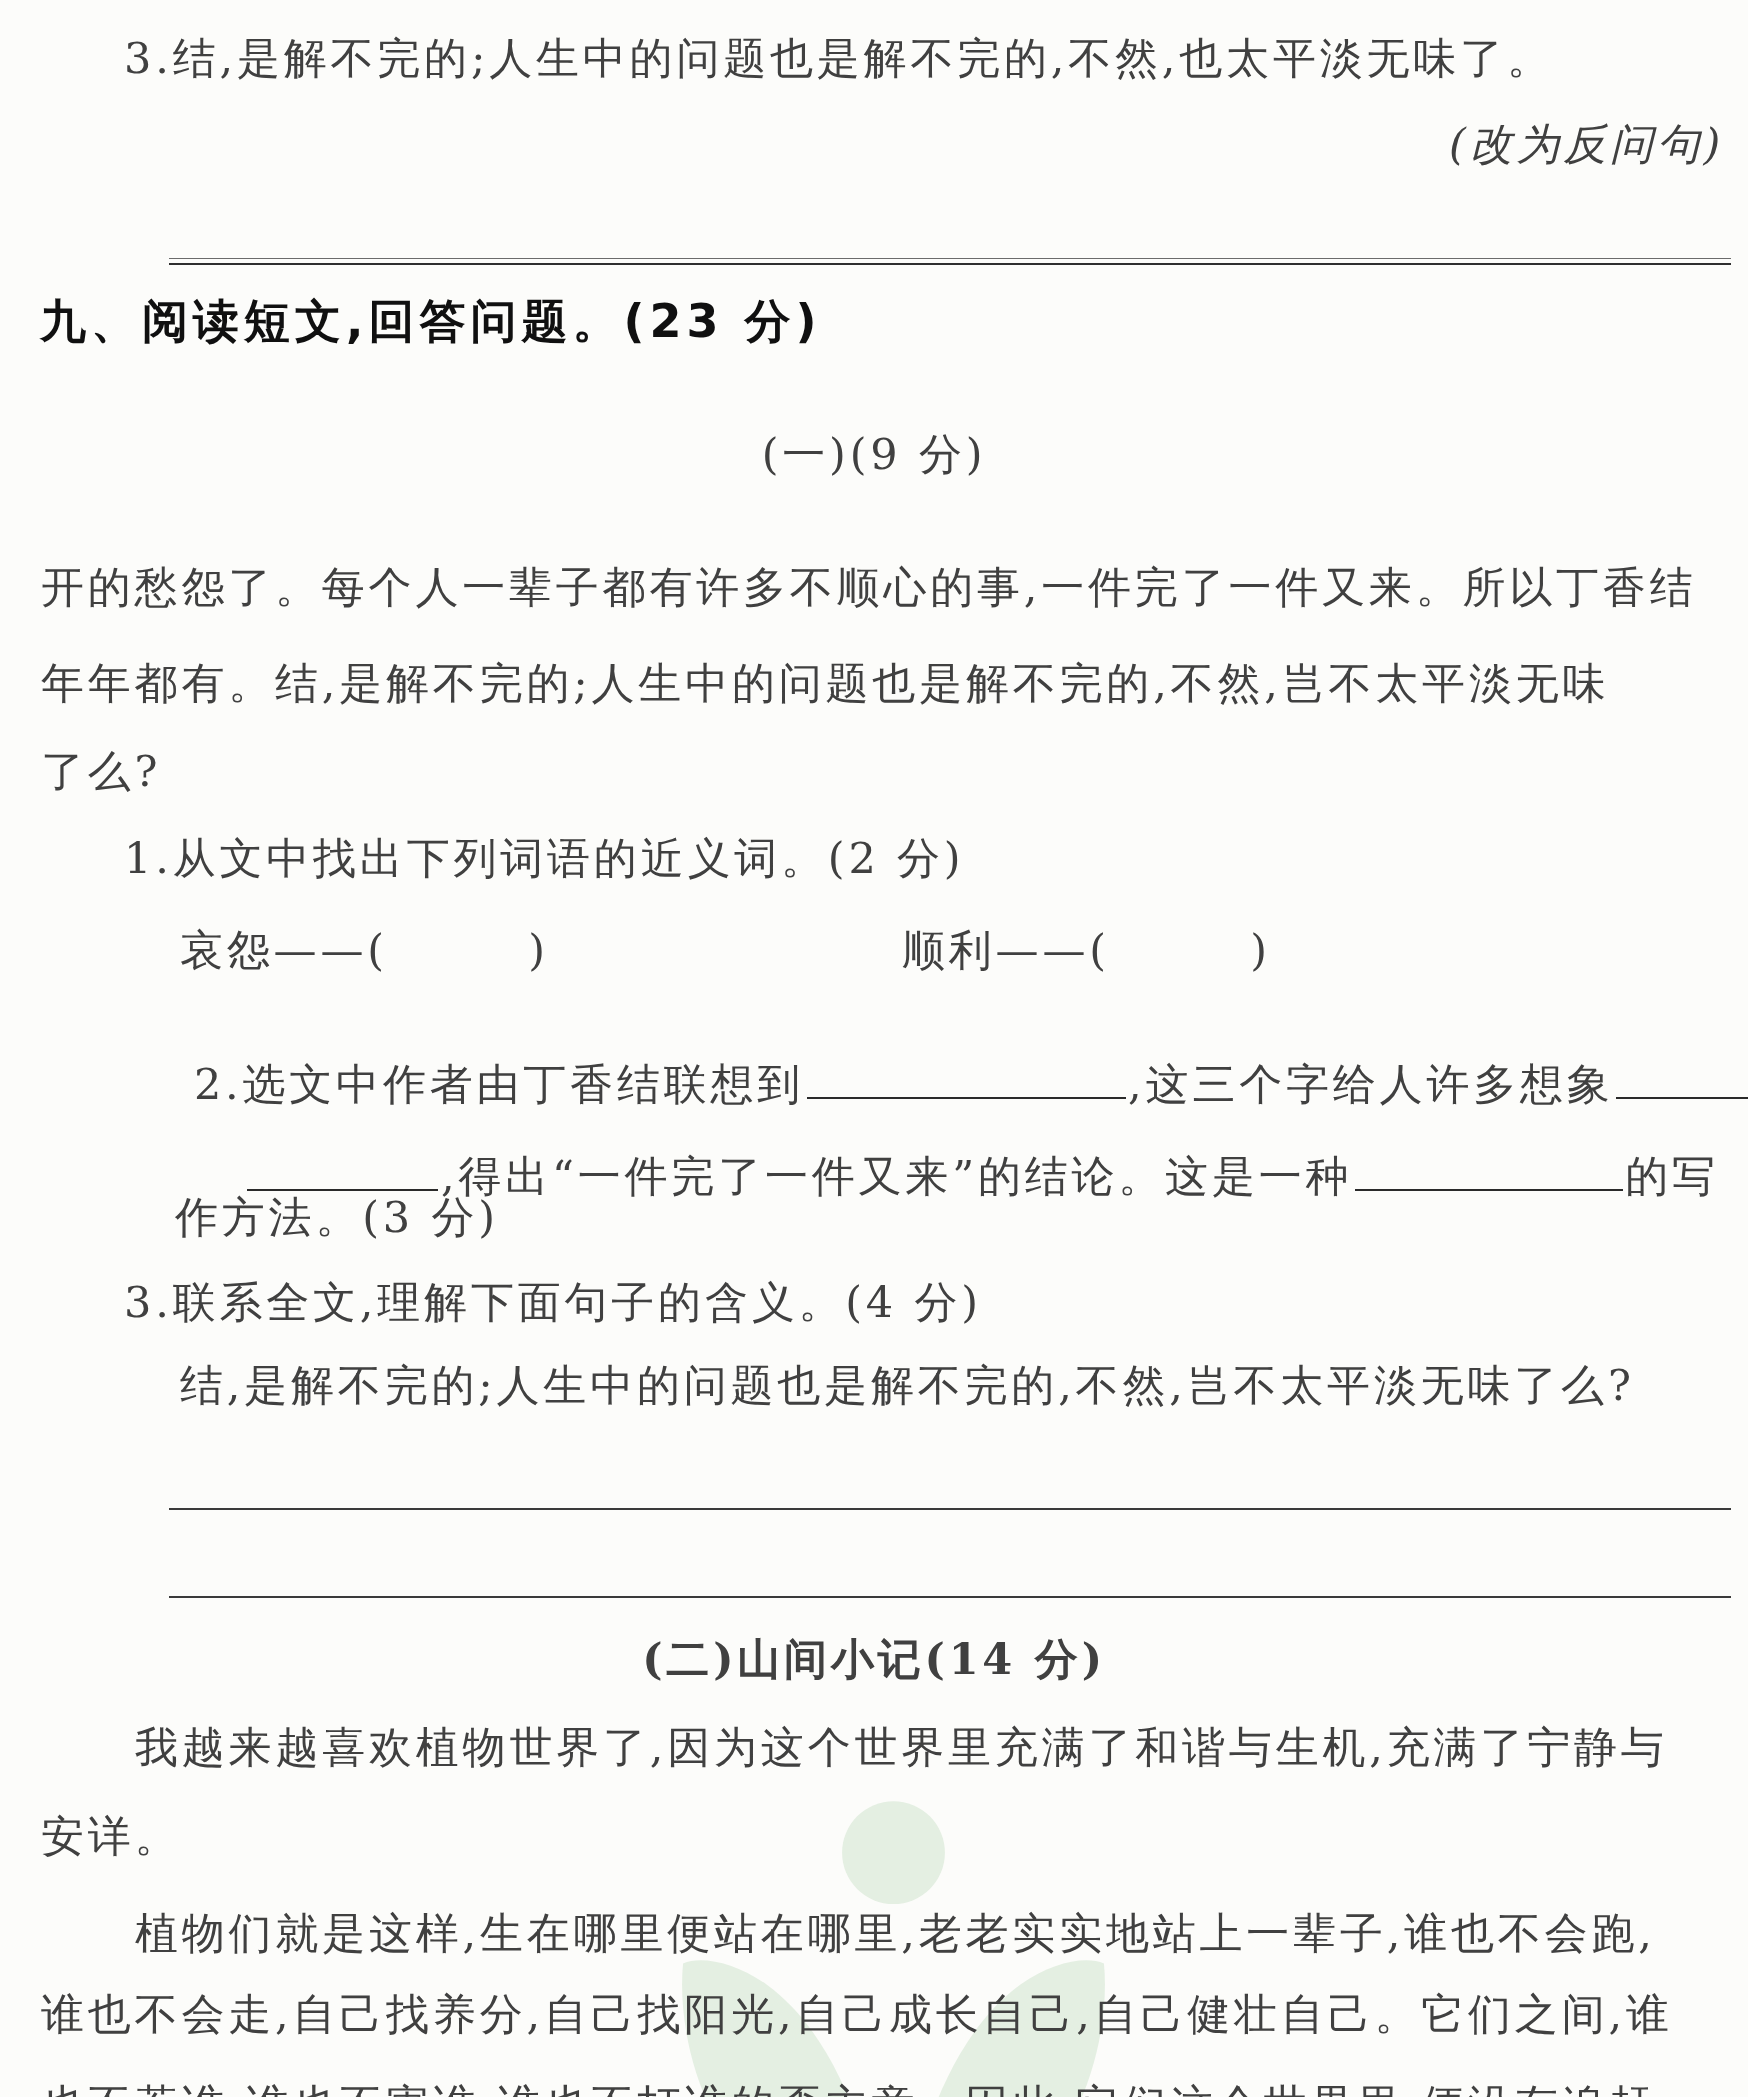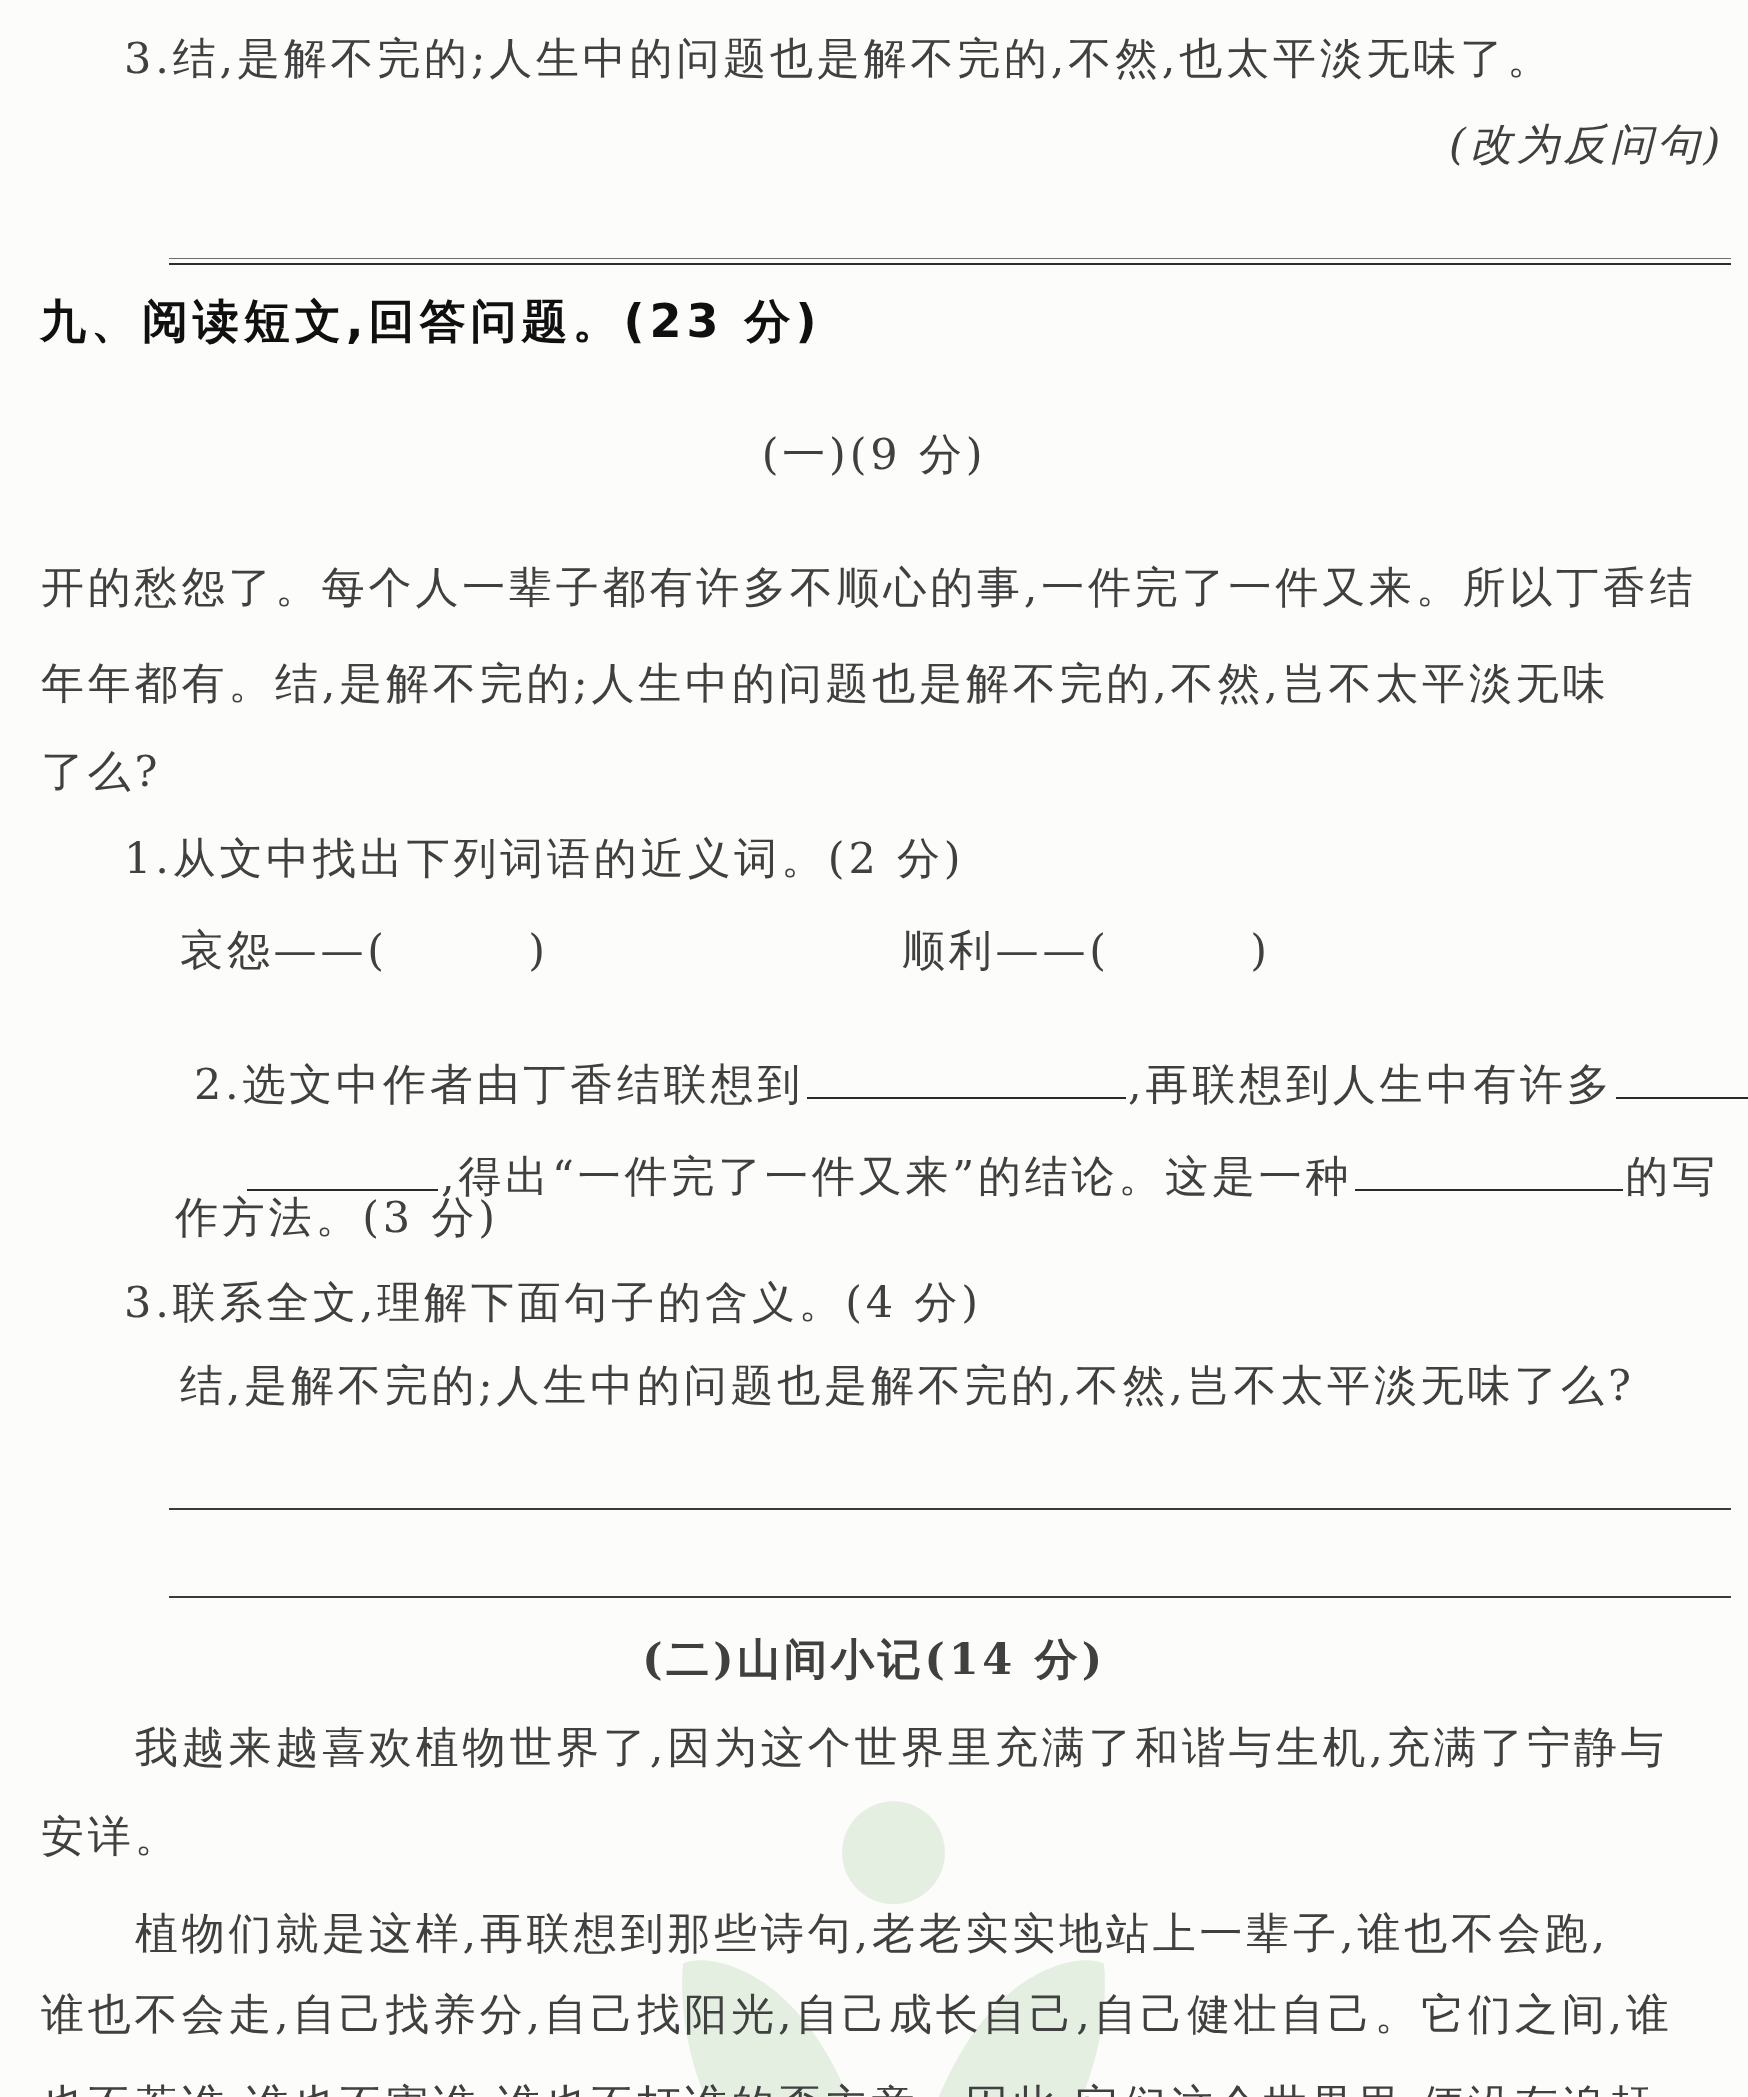--- a/index.html
+++ b/index.html
@@ -73,38 +73,38 @@
 
   <div class="line" style="left:41px; top:562px;">开的愁怨了。每个人一辈子都有许多不顺心的事,一件完了一件又来。所以丁香结</div>
   <div class="line" style="left:41px; top:658px;">年年都有。结,是解不完的;人生中的问题也是解不完的,不然,岂不太平淡无味</div>
   <div class="line" style="left:41px; top:746px;">了么?</div>
 
   <div class="line" style="left:124px; top:833px;">1.从文中找出下列词语的近义词。(2 分)</div>
   <div class="line" style="left:180px; top:925px;">哀怨——(　　　)</div>
   <div class="line" style="left:902px; top:925px;">顺利——(　　　)</div>
 
   <div class="line" style="left:124px; top:1007px;">
-    <span>2.选文中作者由丁香结联想到</span><span class="blank" style="width:319px;"></span><span>,再联想到人生中有许多</span><span class="blank" style="width:138px;"></span>
+    <span>2.选文中作者由丁香结联想到</span><span class="blank" style="width:319px;"></span><span>,这三个字给人许多想象</span><span class="blank" style="width:138px;"></span>
   </div>
 
   <div class="line" style="left:175px; top:1099px;">
     <span class="blank" style="width:191px;"></span><span>,得出“一件完了一件又来”的结论。这是一种</span><span class="blank" style="width:268px;"></span><span>的写</span>
   </div>
 
   <div class="line" style="left:175px; top:1192px;">作方法。(3 分)</div>
 
   <div class="line" style="left:124px; top:1277px;">3.联系全文,理解下面句子的含义。(4 分)</div>
   <div class="line" style="left:180px; top:1360px;">结,是解不完的;人生中的问题也是解不完的,不然,岂不太平淡无味了么?</div>
 
   <div class="rule" style="left:169px; top:1508px; width:1562px;"></div>
   <div class="rule" style="left:169px; top:1596px; width:1562px;"></div>
 
   <div class="line passage-title center" style="top:1634px;">(二)山间小记(14 分)</div>
 
   <div class="line" style="left:135px; top:1722px;">我越来越喜欢植物世界了,因为这个世界里充满了和谐与生机,充满了宁静与</div>
   <div class="line" style="left:41px; top:1811px;">安详。</div>
 
-  <div class="line" style="left:135px; top:1908px;">植物们就是这样,再联想到那些诗句,老老实实地站上一辈子,谁也不会跑,</div>
+  <div class="line" style="left:135px; top:1908px;">植物们就是这样,生在哪里便站在哪里,老老实实地站上一辈子,谁也不会跑,</div>
   <div class="line" style="left:41px; top:1989px;">谁也不会走,自己找养分,自己找阳光,自己成长自己,自己健壮自己。它们之间,谁</div>
   <div class="line" style="left:41px; top:2080px;">也不惹谁,谁也不害谁,谁也不打谁的歪主意。因此,它们这个世界里,便没有追赶,</div>
 
 </div>
 
 
 </body></html>

